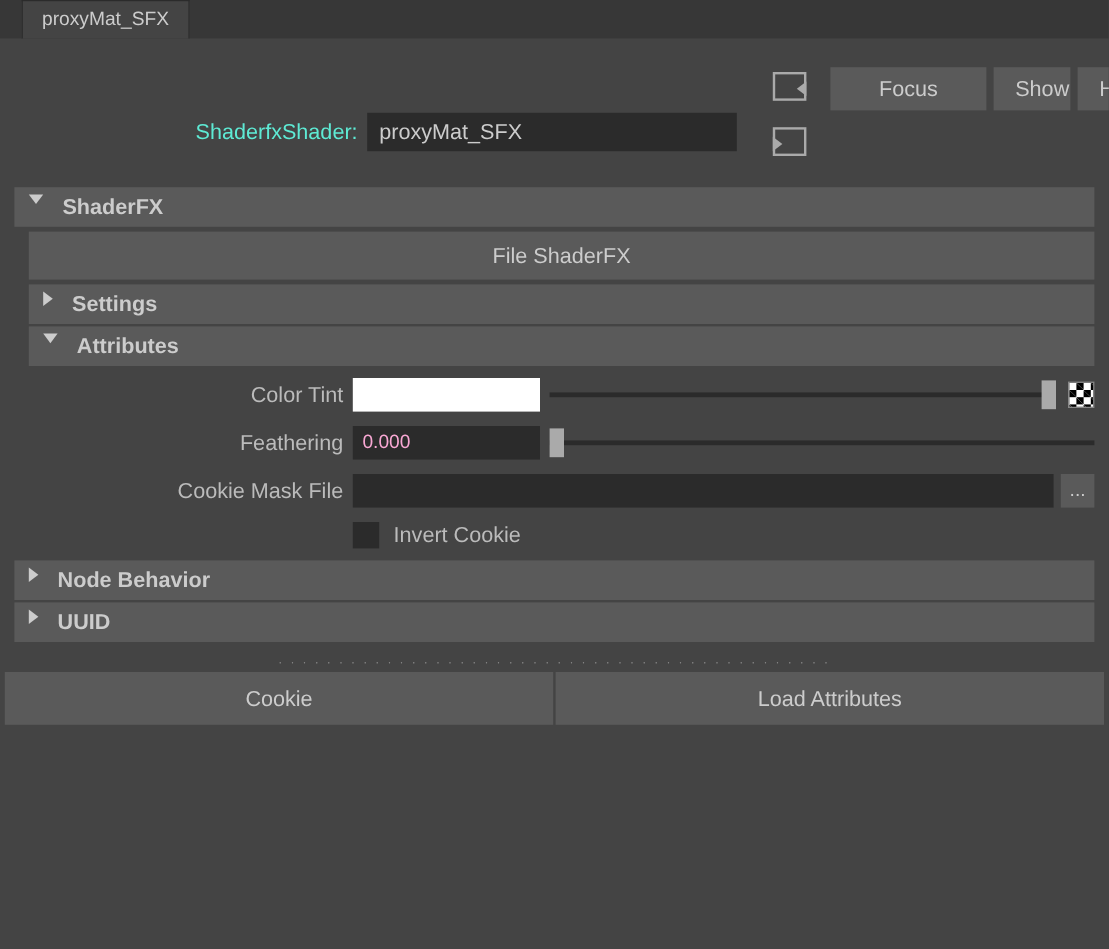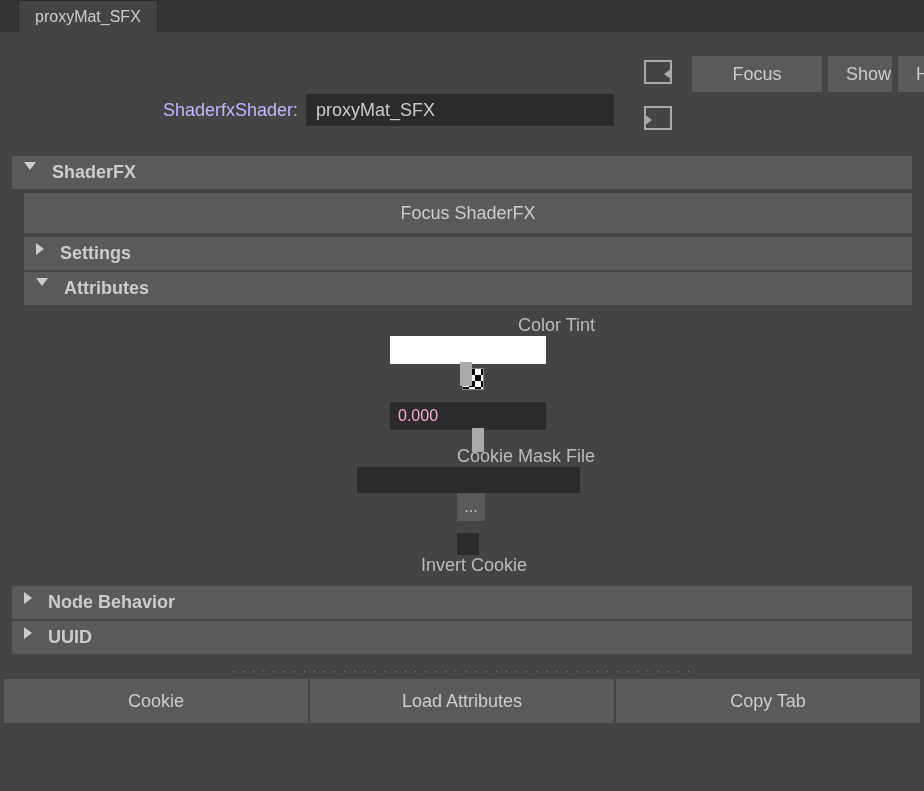--- a/index.html
+++ b/index.html
@@ -36,21 +36,21 @@
 .name-row {
   display: flex;
   align-items: center;
   margin-top: 38px;
 }
 .name-label {
   width: 290px;
   text-align: right;
   padding-right: 8px;
   font-size: 18px;
-  color: #c4b5fd;
+  color: #5eead4;
 }
 .name-input {
   background: #2b2b2b;
   border: none;
   padding: 6px 10px;
   color: #cccccc;
   font-size: 18px;
   width: 308px;
   height: 32px;
 }
@@ -142,21 +142,20 @@
   color: #cccccc;
   font-size: 18px;
   width: 100%;
   height: 40px;
   cursor: pointer;
 }
 .attr-row {
   display: flex;
   align-items: center;
   padding: 6px 0;
-  flex-direction: column;
 }
 .attr-label {
   width: 270px;
   text-align: right;
   padding-right: 8px;
   font-size: 18px;
   color: #bbbbbb;
 }
 .swatch {
   width: 156px;
@@ -284,21 +283,21 @@
   </div>
 </div>
 
 <div class="sections">
 
   <div class="section-header">
     <span class="arrow down"></span>
     <span class="section-title">ShaderFX</span>
   </div>
   <div class="section-body">
-    <button class="wide-btn">Focus ShaderFX</button>
+    <button class="wide-btn">File ShaderFX</button>
   </div>
 
   <div class="section-header sub">
     <span class="arrow right"></span>
     <span class="section-title">Settings</span>
   </div>
 
   <div class="section-header sub">
     <span class="arrow down"></span>
     <span class="section-title">Attributes</span>
@@ -309,20 +308,21 @@
       <div class="attr-label">Color Tint</div>
       <div class="swatch"></div>
       <div class="slider-wrap">
         <div class="slider-track"></div>
         <div class="slider-thumb" style="left:calc(100% - 12px)"></div>
       </div>
       <div class="checker-btn"></div>
     </div>
 
     <div class="attr-row">
+      <div class="attr-label">Feathering</div>
       <input class="num-input" value="0.000" style="">
       <div class="slider-wrap">
         <div class="slider-track"></div>
         <div class="slider-thumb" style="left:0"></div>
       </div>
     </div>
 
 
     <div class="attr-row">
       <div class="attr-label">Cookie Mask File</div>
@@ -348,14 +348,13 @@
     <span class="section-title">UUID</span>
   </div>
 
 </div>
 
 <div class="separator-dots">· · · · · · · · · · · · · · · · · · · · · · · · · · · · · · · · · · · · · · · · · · · · · ·</div>
 
 <div class="bottom-bar">
   <button class="btn">Cookie</button>
   <button class="btn">Load Attributes</button>
-  <button class="btn">Copy Tab</button>
 </div>
 
 </body></html>

